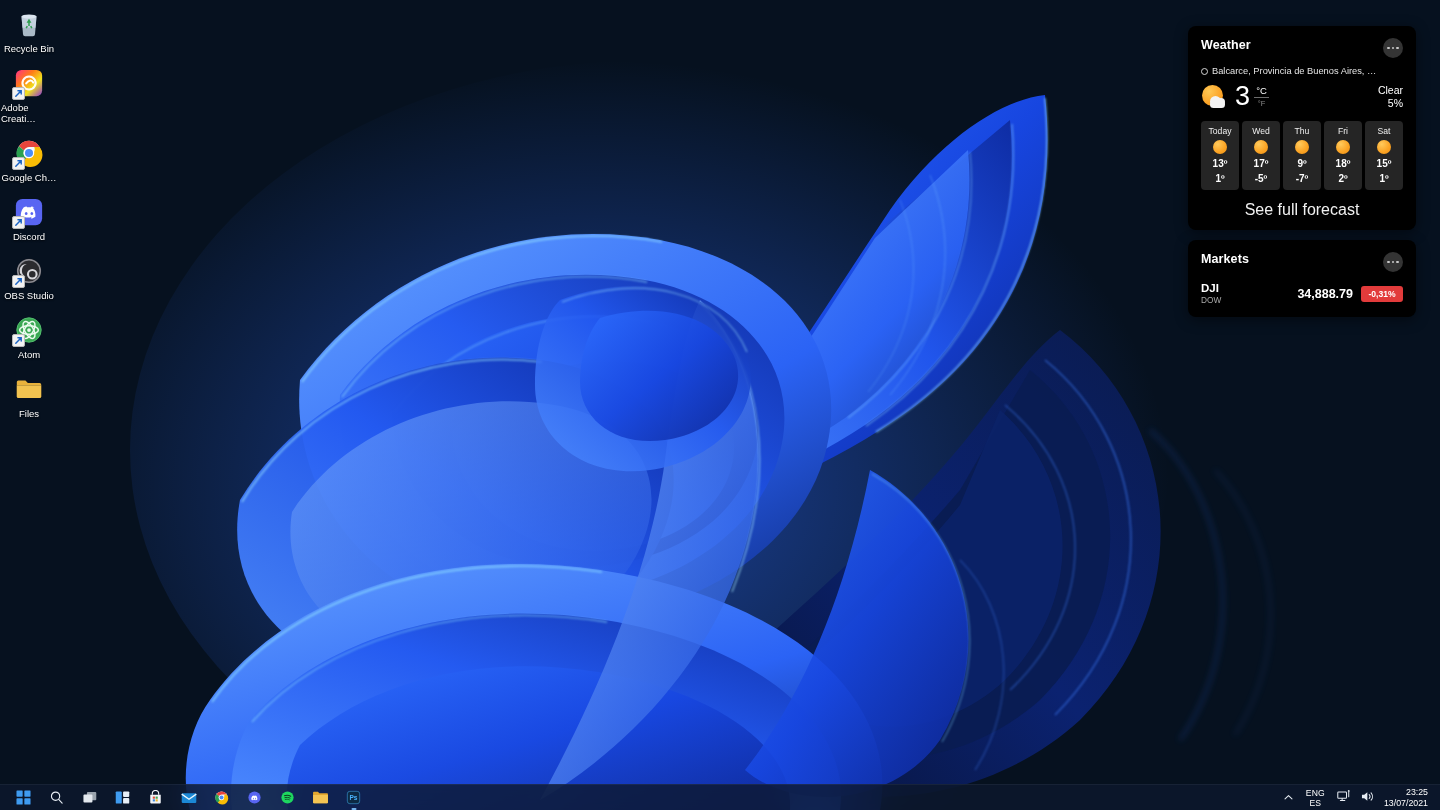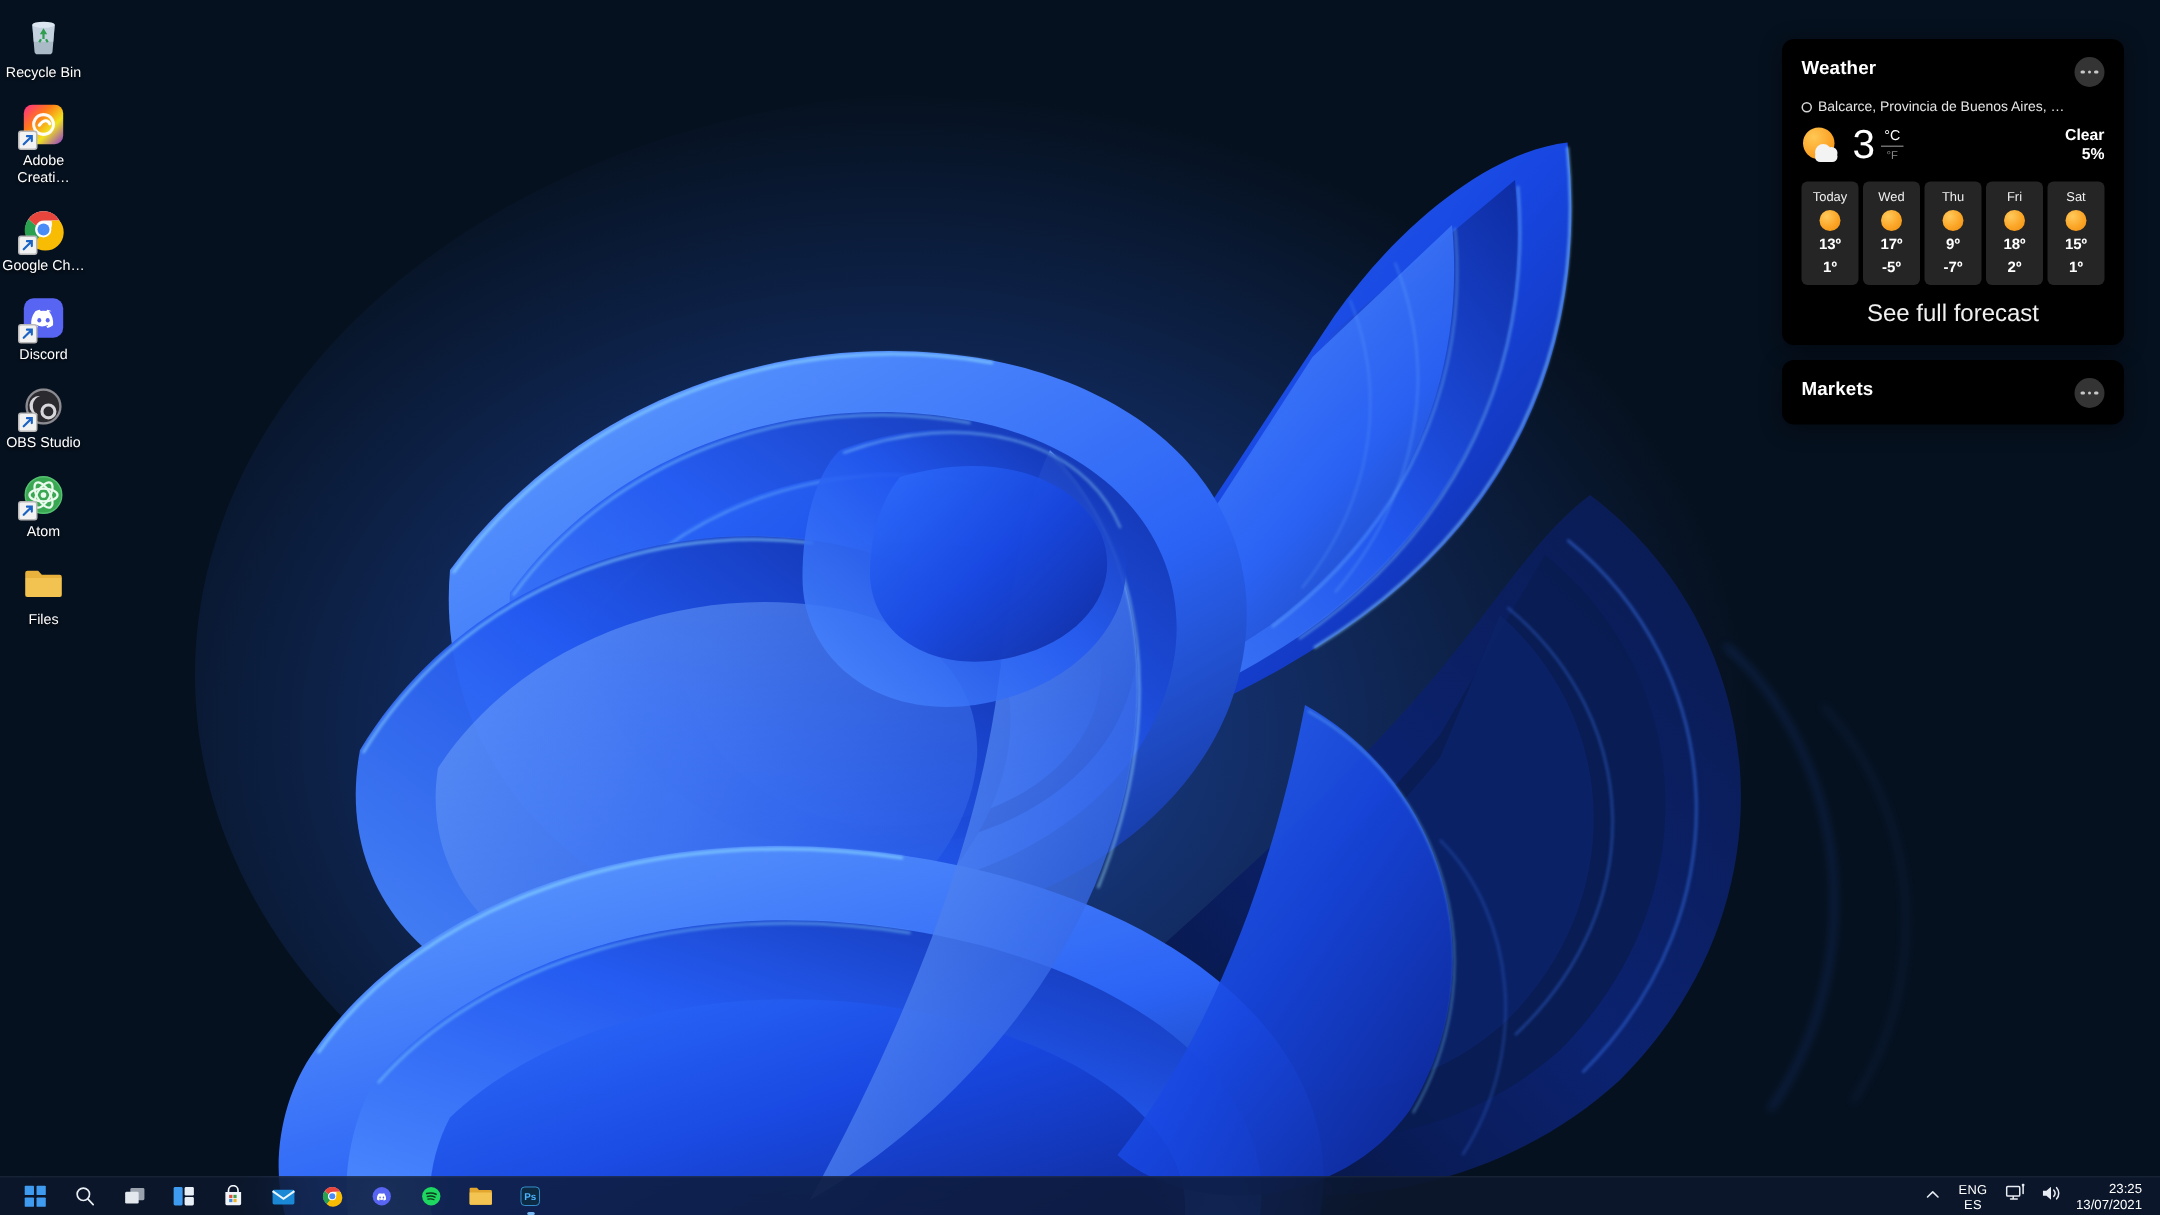--- a/index.html
+++ b/index.html
@@ -30,21 +30,21 @@
     display:flex; flex-direction:column; align-items:center;
     cursor:default;
   }
   .desk-icon .glyph{
     width:32px; height:32px; position:relative;
     display:flex; align-items:center; justify-content:center;
     margin-bottom:3px;
   }
   .desk-icon .label{
     font-size:9.5px; line-height:11px; color:#ffffff;
-    text-align:center; text-shadow:0 1px 2px rgba(0,0,0,.85);
+    text-shadow:0 1px 2px rgba(0,0,0,.85);
     max-width:56px; word-break:break-word;
   }
   .shortcut-arrow{
     position:absolute; left:-1px; bottom:-1px;
     width:13px; height:13px; background:#f2f2f2;
     border:1px solid #b8b8b8; border-radius:2px;
     display:flex; align-items:center; justify-content:center;
     font-size:9px; color:#1a63c4; line-height:1;
   }
   .shortcut-arrow svg{ width:9px; height:9px; }
@@ -76,21 +76,21 @@
   .sun-ball{
     position:absolute; left:1px; top:1px; width:21px; height:21px; border-radius:50%;
     background:radial-gradient(circle at 34% 30%,#ffc855 0%,#fca62a 55%,#ef8f12 100%);
   }
   .cloud-puff{ position:absolute; background:#f3f3f3; border-radius:50%; }
   .cur-temp{ font-size:27px; color:#fff; line-height:1; margin-left:4px; font-weight:400; }
   .unit-stack{ margin-left:4px; display:flex; flex-direction:column; align-items:center; }
   .unit-c{ font-size:9.5px; color:#fff; line-height:11px; }
   .unit-sep{ width:15px; height:1px; background:#6d6d6d; margin:1px 0; }
   .unit-f{ font-size:7.5px; color:#8a8a8a; line-height:9px; }
-  .cur-right{ margin-left:auto; text-align:right;font-weight:bold; }
+  .cur-right{ margin-left:auto; text-align:right; }
   .cond-text{ font-size:10.5px; color:#fff; line-height:13px; }
   .precip-text{ font-size:10.5px; color:#fff; line-height:13px; }
 
   .days{ display:flex; gap:3px; margin-top:11px; }
   .day{
     flex:1; background:#252525; border-radius:4px; padding:5px 0 6px 0;
     display:flex; flex-direction:column; align-items:center; gap:4px;
   }
   .day-name{ font-size:8.6px; color:#f0f0f0; }
   .day-sun{
@@ -453,20 +453,28 @@
   <div class="card">
     <div class="card-head">
       <div class="card-title">Markets</div>
       <div class="dots-btn">
           <i></i>
           <i></i>
           <i></i>
         </div>
     </div>
 
+    <div class="mk-row">
+      <div class="mk-left">
+        <span class="mk-sym">DJI</span>
+        <span class="mk-name">DOW</span>
+      </div>
+      <span class="mk-val">34,888.79</span>
+      <span class="mk-chg">-0,31%</span>
+    </div>
 
   </div>
 
 </div>
 
 <div id="taskbar">
 
   <div id="tb-left">
 
     <div class="tb-btn">

